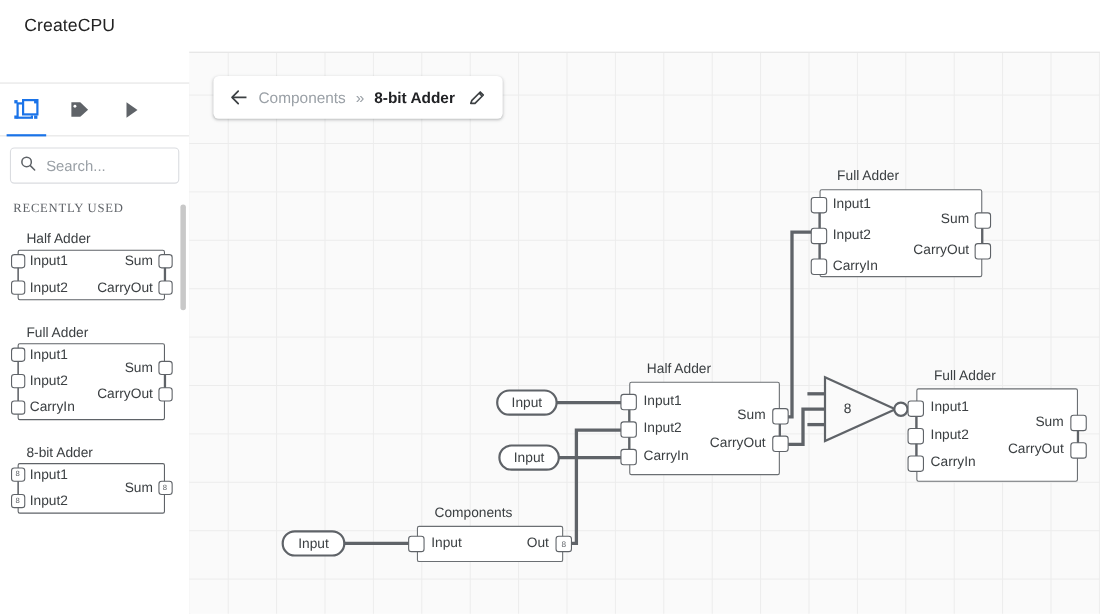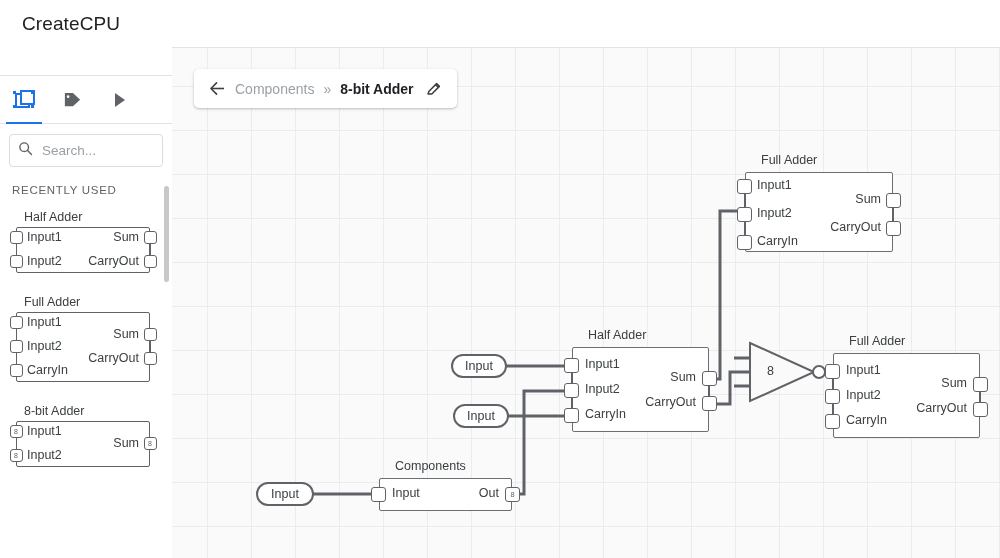--- a/index.html
+++ b/index.html
@@ -10,21 +10,21 @@
     -webkit-font-smoothing:antialiased;
   }
   .app{position:relative;width:1000px;height:558px;}
 
   
   .header{
     position:absolute;left:0;top:0;width:1000px;height:47px;
     background:#ffffff;display:flex;align-items:center;
   }
   .header .title{
-    margin-left:22px;font-size:19px;color:#222;letter-spacing:.1px;
+    margin-left:22px;font-size:16px;color:#222;letter-spacing:.1px;
   }
 
   
   .sidebar{
     position:absolute;left:0;top:47px;width:172px;height:511px;
     background:#ffffff;border-right:1px solid #e3e3e3;border-top:1px solid #e3e3e3;
     overflow:hidden;
     margin-top:28px;
   }
   .tabbar{
@@ -56,21 +56,21 @@
   }
   .search-box .mag{margin-right:7px;flex:none;}
   .search-box input{
     border:0;outline:0;font-size:13.5px;color:#5f6368;width:100%;
     font-family:"Liberation Sans","DejaVu Sans",sans-serif;background:transparent;
   }
   .search-box input::placeholder{color:#9aa0a6;}
 
   .section-label{
     font-size:11.5px;letter-spacing:.7px;color:#5f6368;
-    padding:17px 0 0 12px;text-transform:uppercase;
+    padding:17px 0 0 12px;text-transform:uppercase;font-family:Liberation Serif, serif;
   }
 
   
   .palette{position:relative;}
   .pcard{position:relative;margin:14px 0 0 0;padding-left:16px;}
   .pcard .pname{font-size:12.5px;color:#3c4043;margin-bottom:3px;padding-left:8px;}
   .pbox{
     position:relative;border:1.6px solid #5f6368;border-radius:2px;background:#fff;
     height:44px;width:132px;
   }

